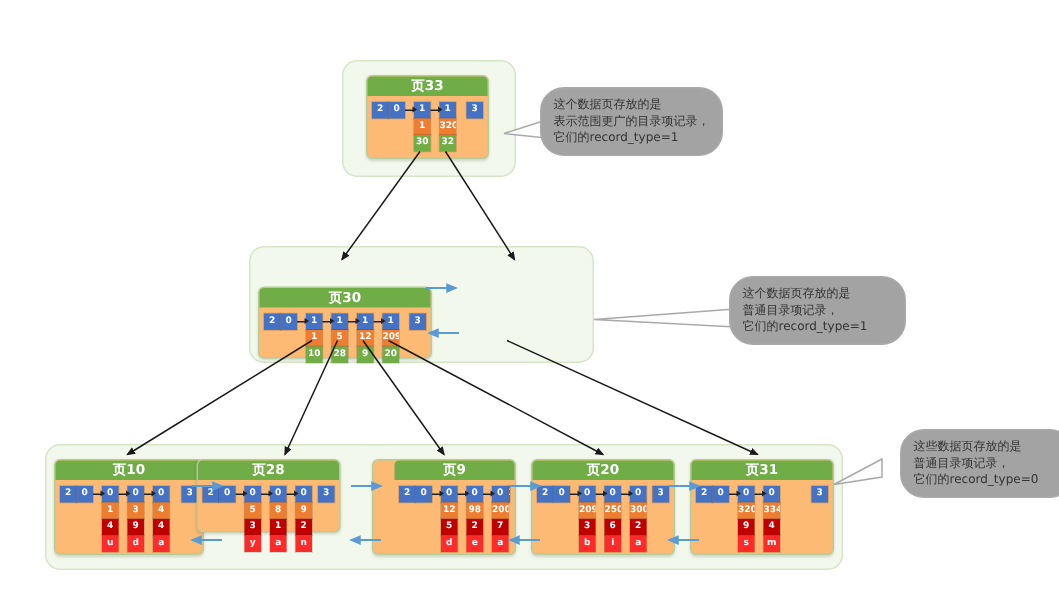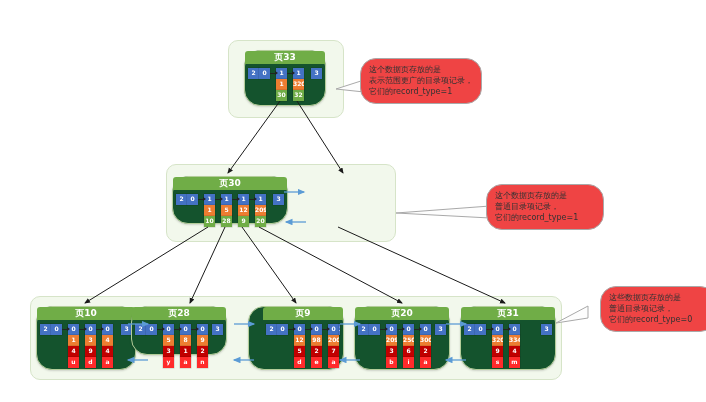--- a/index.html
+++ b/index.html
@@ -1,39 +1,39 @@
 <!DOCTYPE html>
 <html><head>
 <meta charset="utf-8">
 <style>
   * { margin:0; padding:0; box-sizing:border-box; }
   body { background:#fff; }
   .canvas { position:relative; width:706px; height:402px; background:#ffffff;
             font-family:"DejaVu Sans","Liberation Sans",sans-serif; overflow:hidden; }
   .group { position:absolute; background:#f2f8ec; border:1px solid #d6e4c8; border-radius:10px; }
-  .page  { position:absolute; background:#14532d; border:1px solid #b4cd9a; border-radius:16px;
+  .page  { position:absolute; background:#fdba74; border:1px solid #b4cd9a; border-radius:4px;
            box-shadow:0 1px 2px rgba(0,0,0,.15); }
   .page-header { height:13px; background:#70ad47; color:#fff; font-size:9px; font-weight:bold;
            display:flex; align-items:center; justify-content:center; border-radius:3px 3px 0 0; }
   .cells { display:flex; align-items:flex-start; padding:4px 3px 0 3px; }
   .pair  { display:flex; }
   .col   { display:flex; flex-direction:column; }
   .cell  { width:11px; height:11px; line-height:10px; text-align:center; color:#fff;
            font-size:6px; font-weight:bold; overflow:hidden; box-shadow:0 0 0 0.5px rgba(0,0,0,.18); }
   .blue   { background:#4472c4; }
   .orange { background:#ed7d31; }
   .green  { background:#70ad47; }
   .dred   { background:#c00000; }
   .red    { background:#ff2b2b; }
   .sup    { margin-left:auto; }
   .m { position:relative; width:6px; height:1px; background:#222; flex:none; margin-top:5px; }
   .m::after { content:""; position:absolute; right:-2px; top:-2px; width:0; height:0;
               border-left:3px solid #222; border-top:2px solid transparent; border-bottom:2px solid transparent; }
   .overlay { position:absolute; left:0; top:0; z-index:5; pointer-events:none; }
-  .bubble { position:absolute; z-index:6; background:#ef4444; border:1px solid #a9a9a9;
+  .bubble { position:absolute; z-index:6; background:#a3a3a3; border:1px solid #a9a9a9;
             border-radius:16px; padding:5px 8px; font-size:8px; color:#333; line-height:1.4; }
 </style>
 </head>
 <body>
 
 <div class="canvas">
 
   <div class="group" style="left:228px;top:40px;width:116px;height:78px;"></div>
   <div class="group" style="left:166px;top:164px;width:230px;height:78px;"></div>
   <div class="group" style="left:30px;top:296px;width:532px;height:84px;"></div>
@@ -54,21 +54,21 @@
       <span class="m"></span>
       <div class="col">
         <div class="cell blue">1</div>
         <div class="cell orange">320</div>
         <div class="cell green">32</div>
       </div>
       <div class="cell blue sup">3</div>
     </div>
   </div>
 
-  <div class="page" style="left:172px;top:176px;width:116px;height:48px;">
+  <div class="page" style="left:172px;top:191px;width:116px;height:48px;">
     <div class="page-header">页30</div>
     <div class="cells">
       <div class="pair">
         <div class="cell blue">2</div>
         <div class="cell blue">0</div>
       </div>
       <span class="m"></span>
       <div class="col">
         <div class="cell blue">1</div>
         <div class="cell orange">1</div>

